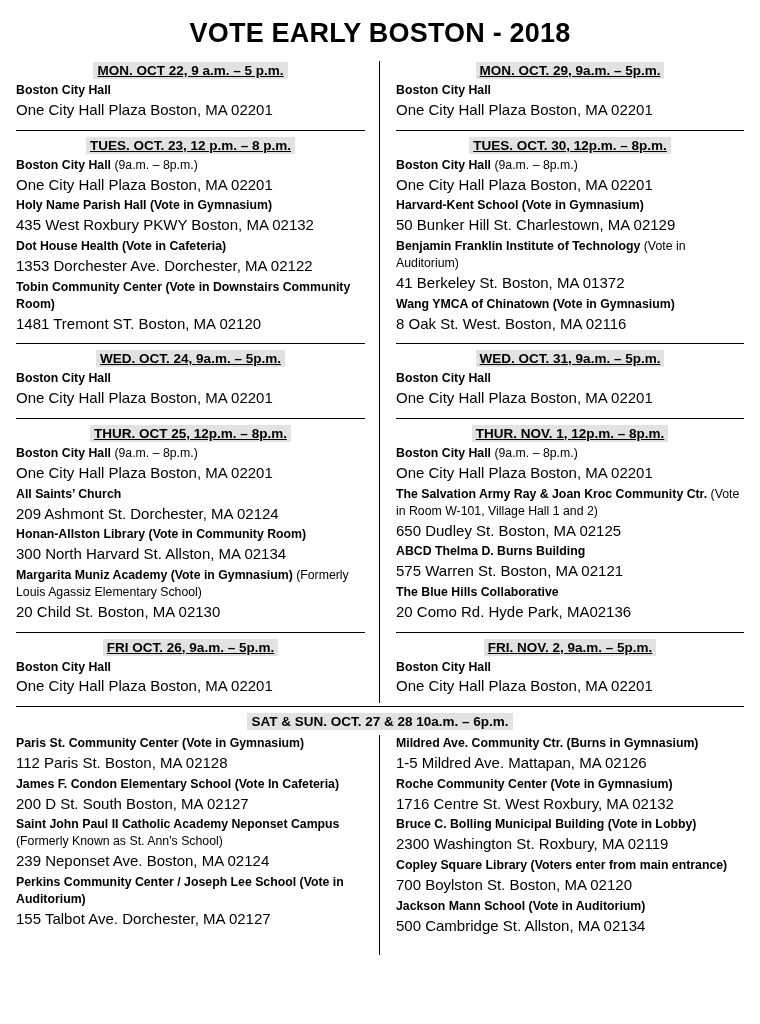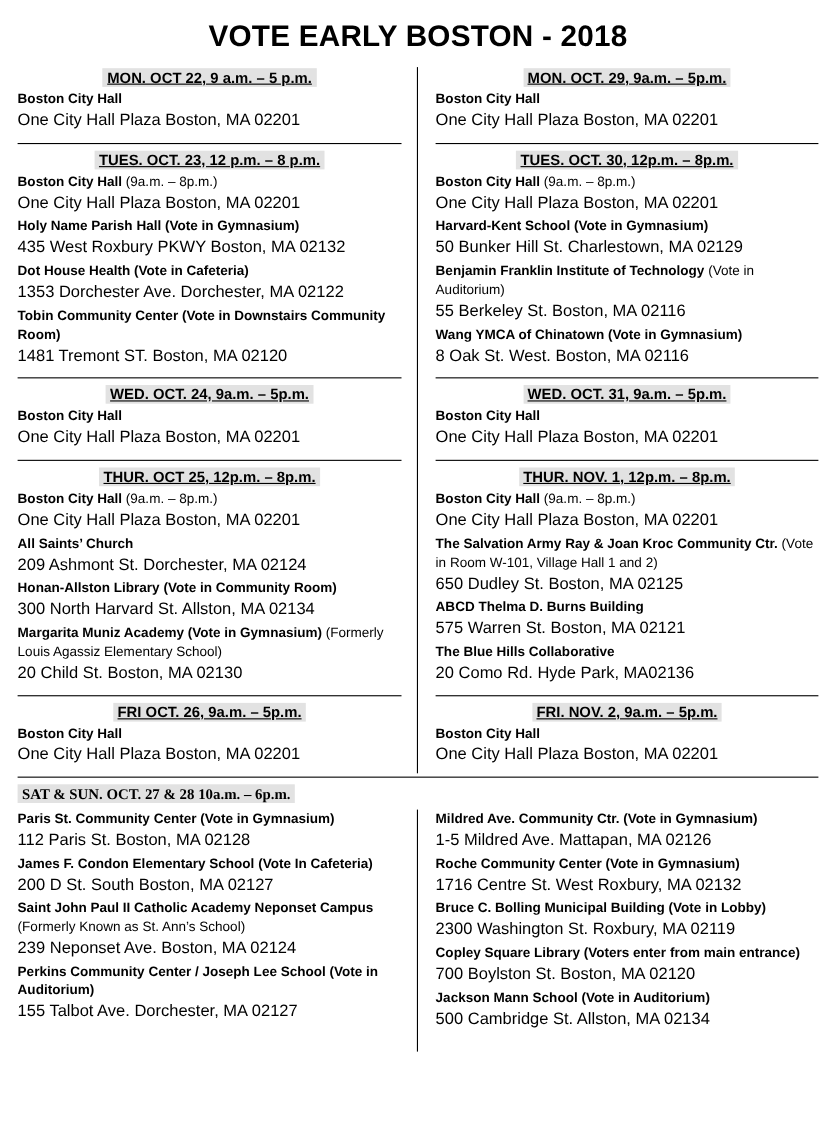--- a/index.html
+++ b/index.html
@@ -82,25 +82,25 @@
     line-height: 1.38;
     margin-bottom: 2px;
     font-family: "Liberation Sans", sans-serif;
   }
   .weekend {
     border-top: 1.5px solid #000;
     margin-top: 3px;
     padding-top: 5px;
   }
   .weekend-header {
-    text-align: left;
+    text-align: center;
     font-size: 13.5px;
     font-weight: bold;
     margin: 2px 0 6px 0;
-    font-family: Liberation Serif, serif;
+    font-family: Liberation Sans, sans-serif;
   }
   .weekend-header span.hl {
     background: #e2e2e2;
     padding: 1px 4px;
   }
   .weekend-body {
     display: flex;
     flex-direction: row;
     align-items: stretch;
   }
@@ -163,21 +163,21 @@
           <div class="entry"><span class="name">Boston City Hall</span></div>
           <div class="addr">One City Hall Plaza Boston, MA 02201</div>
         </div>
         <div class="day">
           <div class="day-header"><span class="hl">TUES. OCT. 30, 12p.m. – 8p.m.</span></div>
           <div class="entry"><span class="name">Boston City Hall</span><span class="note"> (9a.m. – 8p.m.)</span></div>
           <div class="addr">One City Hall Plaza Boston, MA 02201</div>
           <div class="entry"><span class="name">Harvard-Kent School (Vote in Gymnasium)</span></div>
           <div class="addr">50 Bunker Hill St. Charlestown, MA 02129</div>
           <div class="entry"><span class="name">Benjamin Franklin Institute of Technology</span><span class="note"> (Vote in Auditorium)</span></div>
-          <div class="addr">55 Berkeley St. Boston, MA 02116</div>
+          <div class="addr">41 Berkeley St. Boston, MA 01372</div>
           <div class="entry"><span class="name">Wang YMCA of Chinatown (Vote in Gymnasium)</span></div>
           <div class="addr">8 Oak St. West. Boston, MA 02116</div>
         </div>
         <div class="day">
           <div class="day-header"><span class="hl">WED. OCT. 31, 9a.m. – 5p.m.</span></div>
           <div class="entry"><span class="name">Boston City Hall</span></div>
           <div class="addr">One City Hall Plaza Boston, MA 02201</div>
         </div>
         <div class="day">
           <div class="day-header"><span class="hl">THUR. NOV. 1, 12p.m. – 8p.m.</span></div>
@@ -207,21 +207,21 @@
           <div class="entry"><span class="name">Paris St. Community Center (Vote in Gymnasium)</span></div>
           <div class="addr">112 Paris St. Boston, MA 02128</div>
           <div class="entry"><span class="name">James F. Condon Elementary School (Vote In Cafeteria)</span></div>
           <div class="addr">200 D St. South Boston, MA 02127</div>
           <div class="entry"><span class="name">Saint John Paul II Catholic Academy Neponset Campus</span><span class="note"> (Formerly Known as St. Ann’s School)</span></div>
           <div class="addr">239 Neponset Ave. Boston, MA 02124</div>
           <div class="entry"><span class="name">Perkins Community Center / Joseph Lee School (Vote in Auditorium)</span></div>
           <div class="addr">155 Talbot Ave. Dorchester, MA 02127</div>
         </div>
       <div class="col col-right" id="wk-right">
-          <div class="entry"><span class="name">Mildred Ave. Community Ctr. (Vote in Gymnasium)</span></div>
+          <div class="entry"><span class="name">Mildred Ave. Community Ctr. (Burns in Gymnasium)</span></div>
           <div class="addr">1-5 Mildred Ave. Mattapan, MA 02126</div>
           <div class="entry"><span class="name">Roche Community Center (Vote in Gymnasium)</span></div>
           <div class="addr">1716 Centre St. West Roxbury, MA 02132</div>
           <div class="entry"><span class="name">Bruce C. Bolling Municipal Building (Vote in Lobby)</span></div>
           <div class="addr">2300 Washington St. Roxbury, MA 02119</div>
           <div class="entry"><span class="name">Copley Square Library (Voters enter from main entrance)</span></div>
           <div class="addr">700 Boylston St. Boston, MA 02120</div>
           <div class="entry"><span class="name">Jackson Mann School (Vote in Auditorium)</span></div>
           <div class="addr">500 Cambridge St. Allston, MA 02134</div>
         </div>

